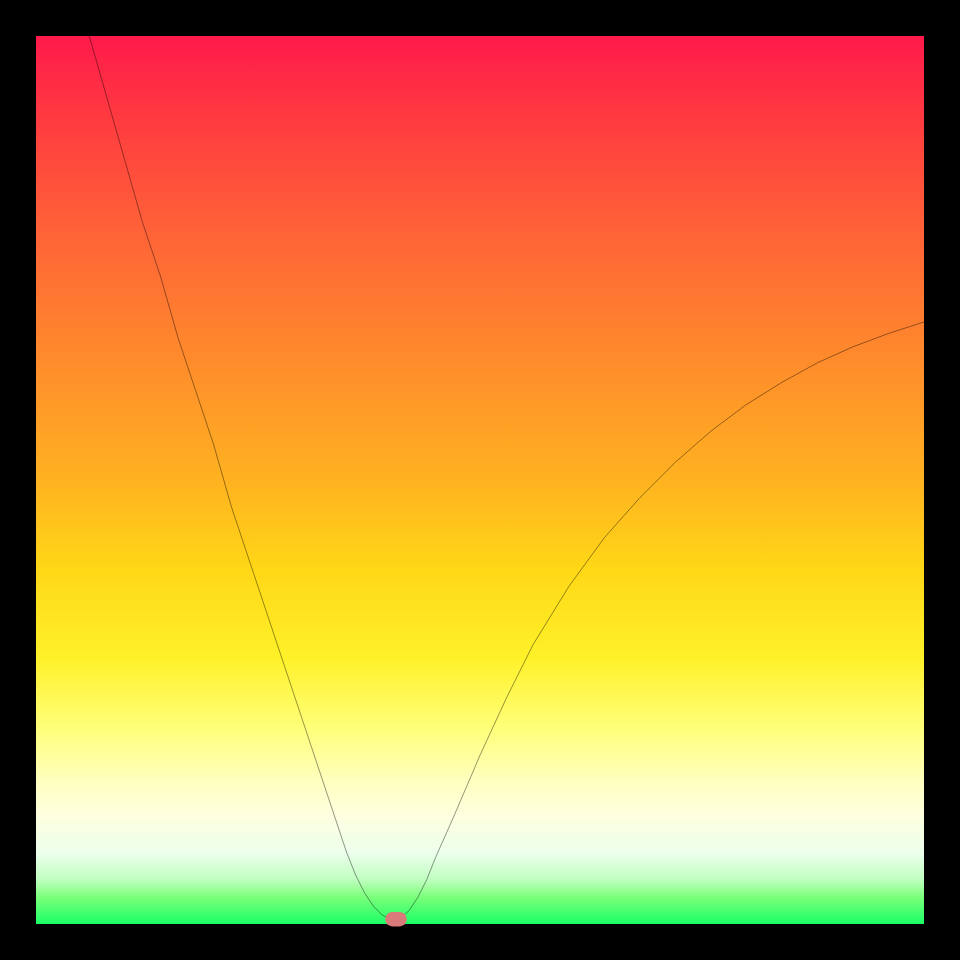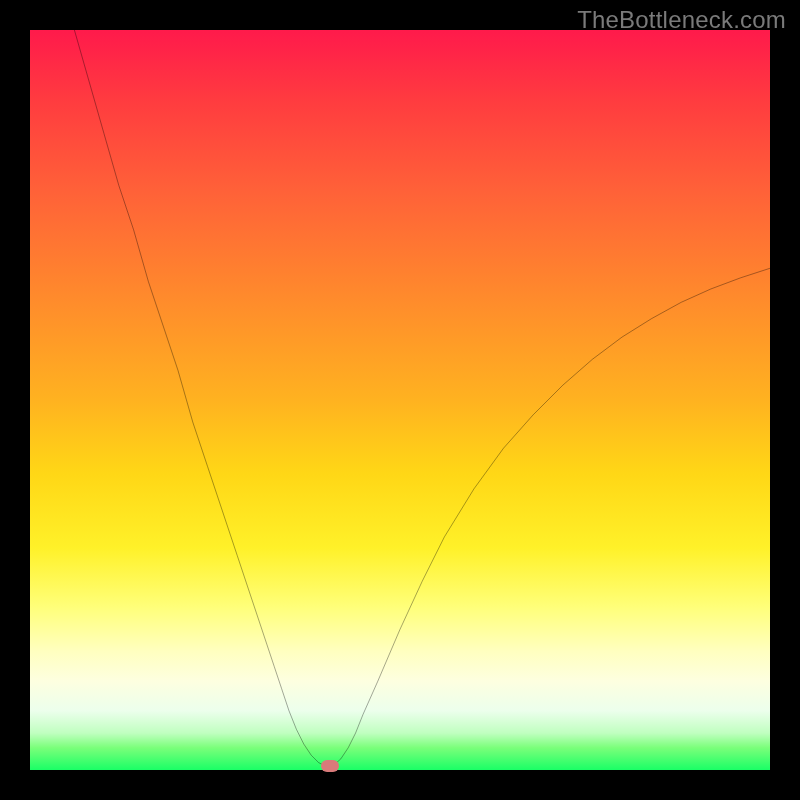--- a/index.html
+++ b/index.html
@@ -67,21 +67,20 @@
     border-radius: 6px;
     background: #d97a7a;
     z-index: 3;
   }
 </style>
 </head>
 <body>
 
 <div class="frame">
 
-  <div class="watermark">TheBottleneck.com</div>
 
   <div class="plot-area"></div>
 
   <svg class="curve" viewBox="0 0 100 100" preserveAspectRatio="none">
     <path id="curve-path" fill="none" stroke="#000000" stroke-width="0.35" vector-effect="non-scaling-stroke" d="M6.00 0.00 L8.00 7.00 L10.00 14.00 L12.00 21.00 L14.00 27.00 L16.00 34.00 L18.00 40.00 L20.00 46.00 L22.00 53.00 L24.00 59.00 L26.00 65.00 L28.00 71.00 L30.00 77.00 L32.00 83.00 L33.00 86.00 L34.00 89.00 L35.00 92.00 L36.00 94.50 L37.00 96.50 L38.00 98.00 L39.00 99.00 L40.00 99.50 L41.00 99.40 L42.00 98.50 L43.00 97.00 L44.00 95.00 L45.00 92.50 L47.00 88.00 L50.00 81.00 L53.00 74.50 L56.00 68.50 L60.00 62.00 L64.00 56.50 L68.00 52.00 L72.00 48.00 L76.00 44.50 L80.00 41.50 L84.00 39.00 L88.00 36.80 L92.00 35.00 L96.00 33.50 L100.00 32.20"></path>
   </svg>
 
   <div class="marker" id="marker-dot" style="left: 320.7px; top: 760.3px; background: rgb(217, 122, 122);"></div>
 
 </div>

